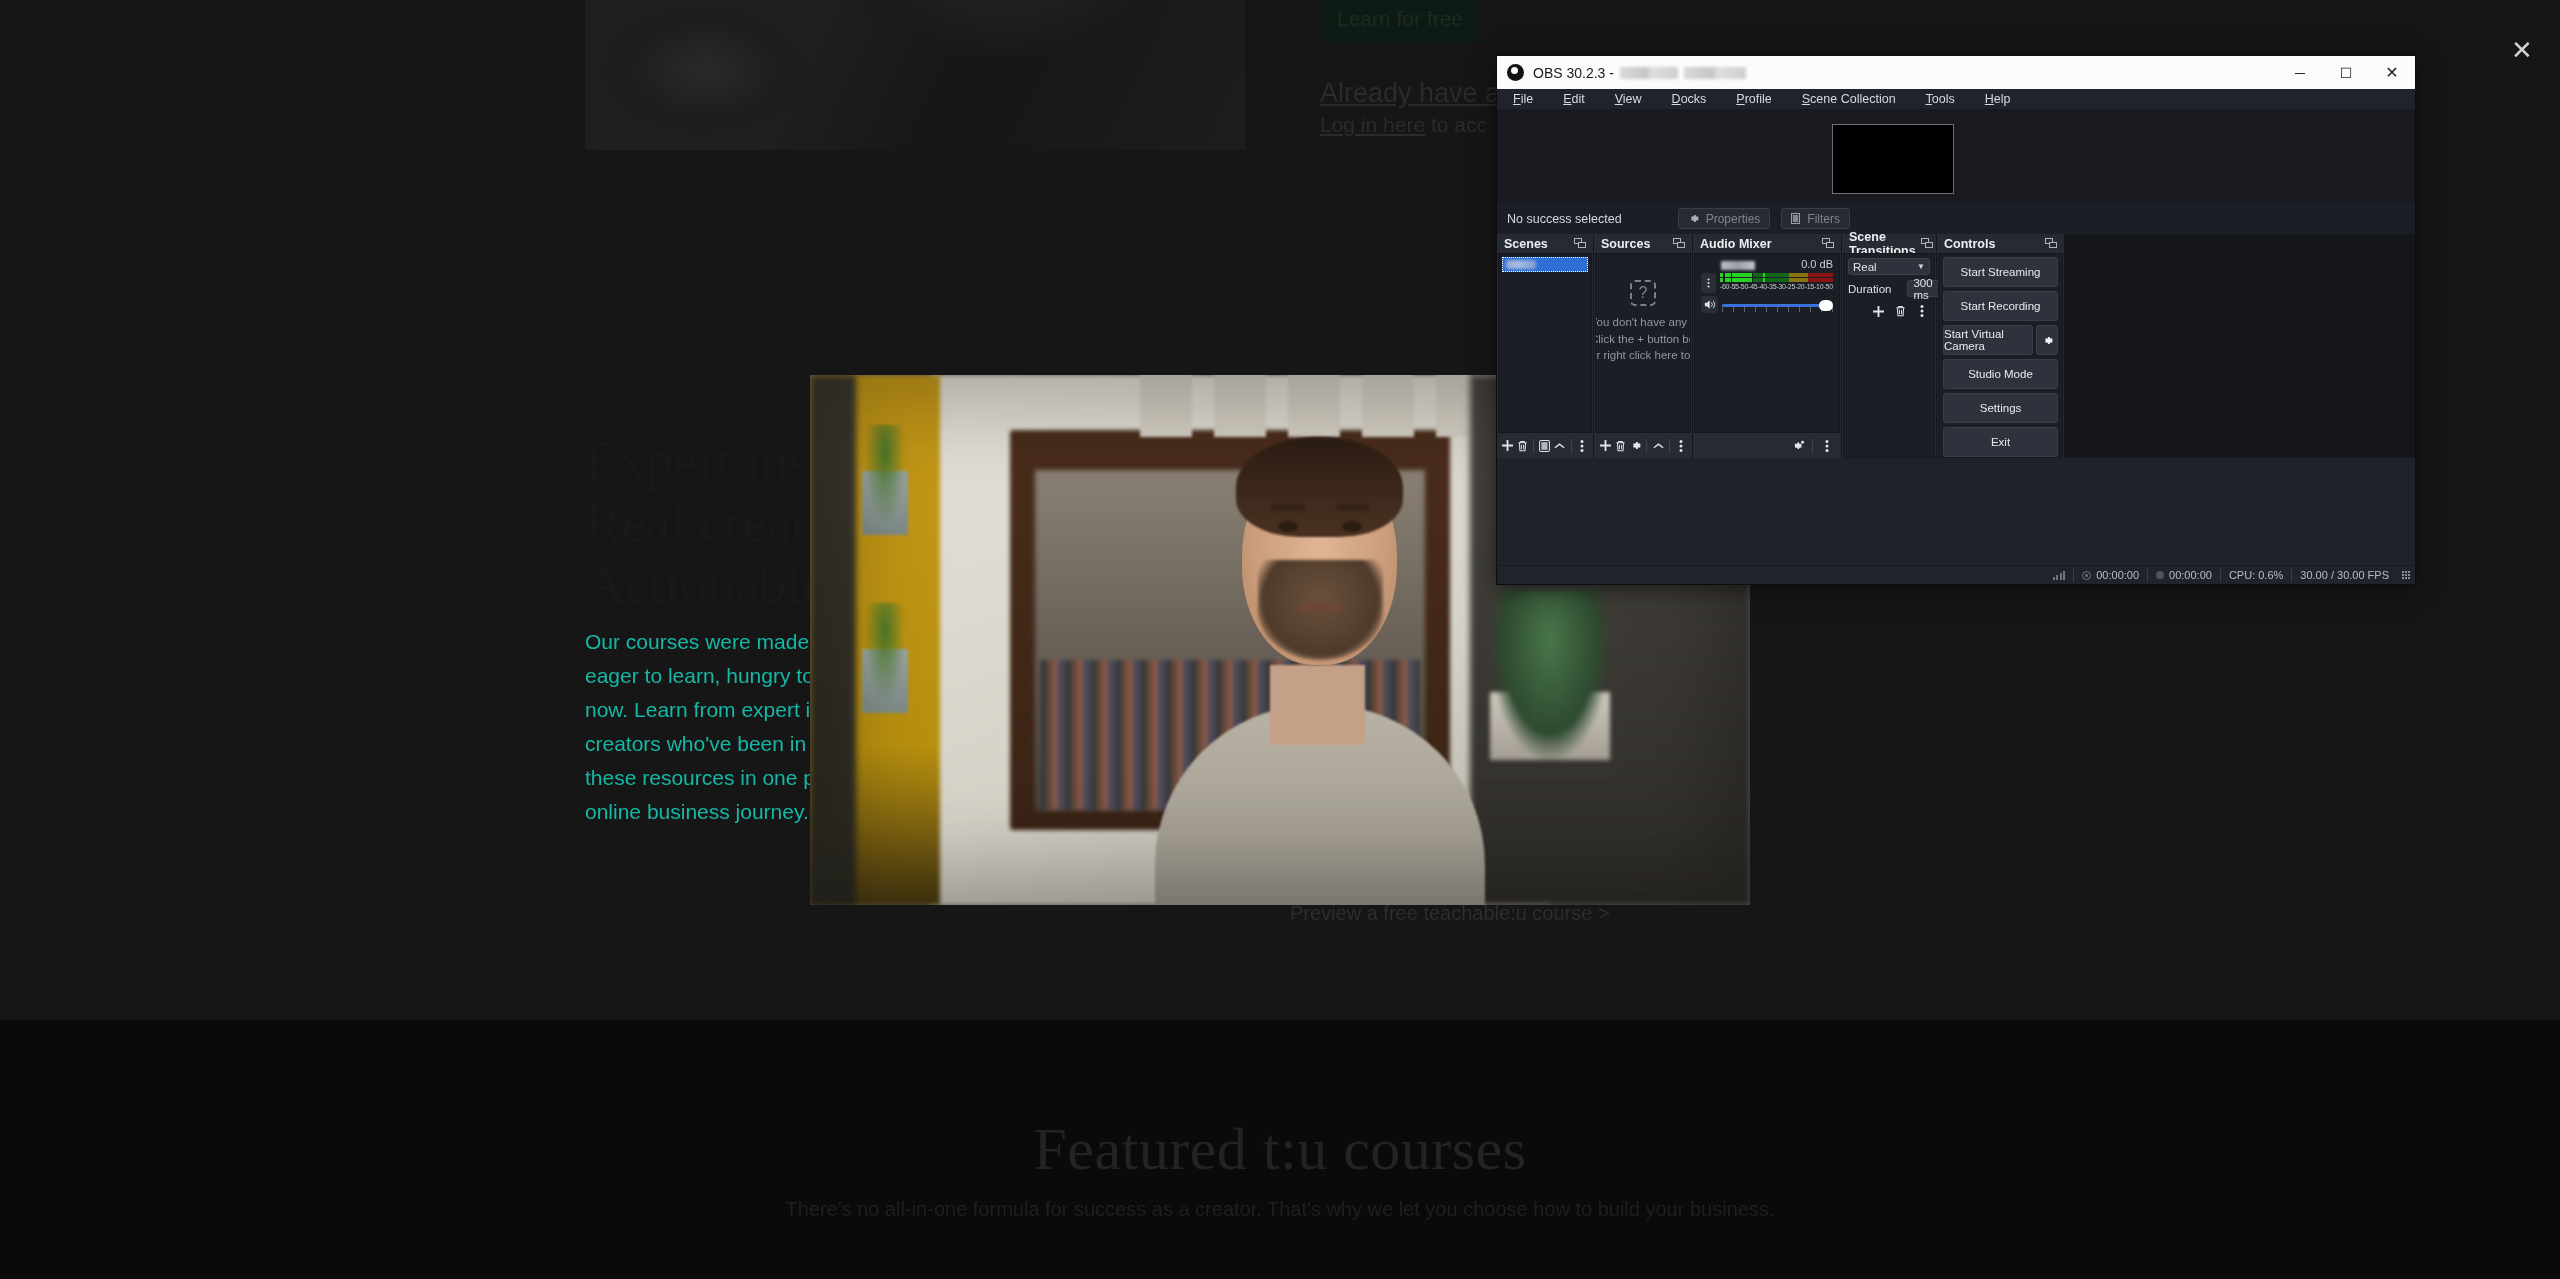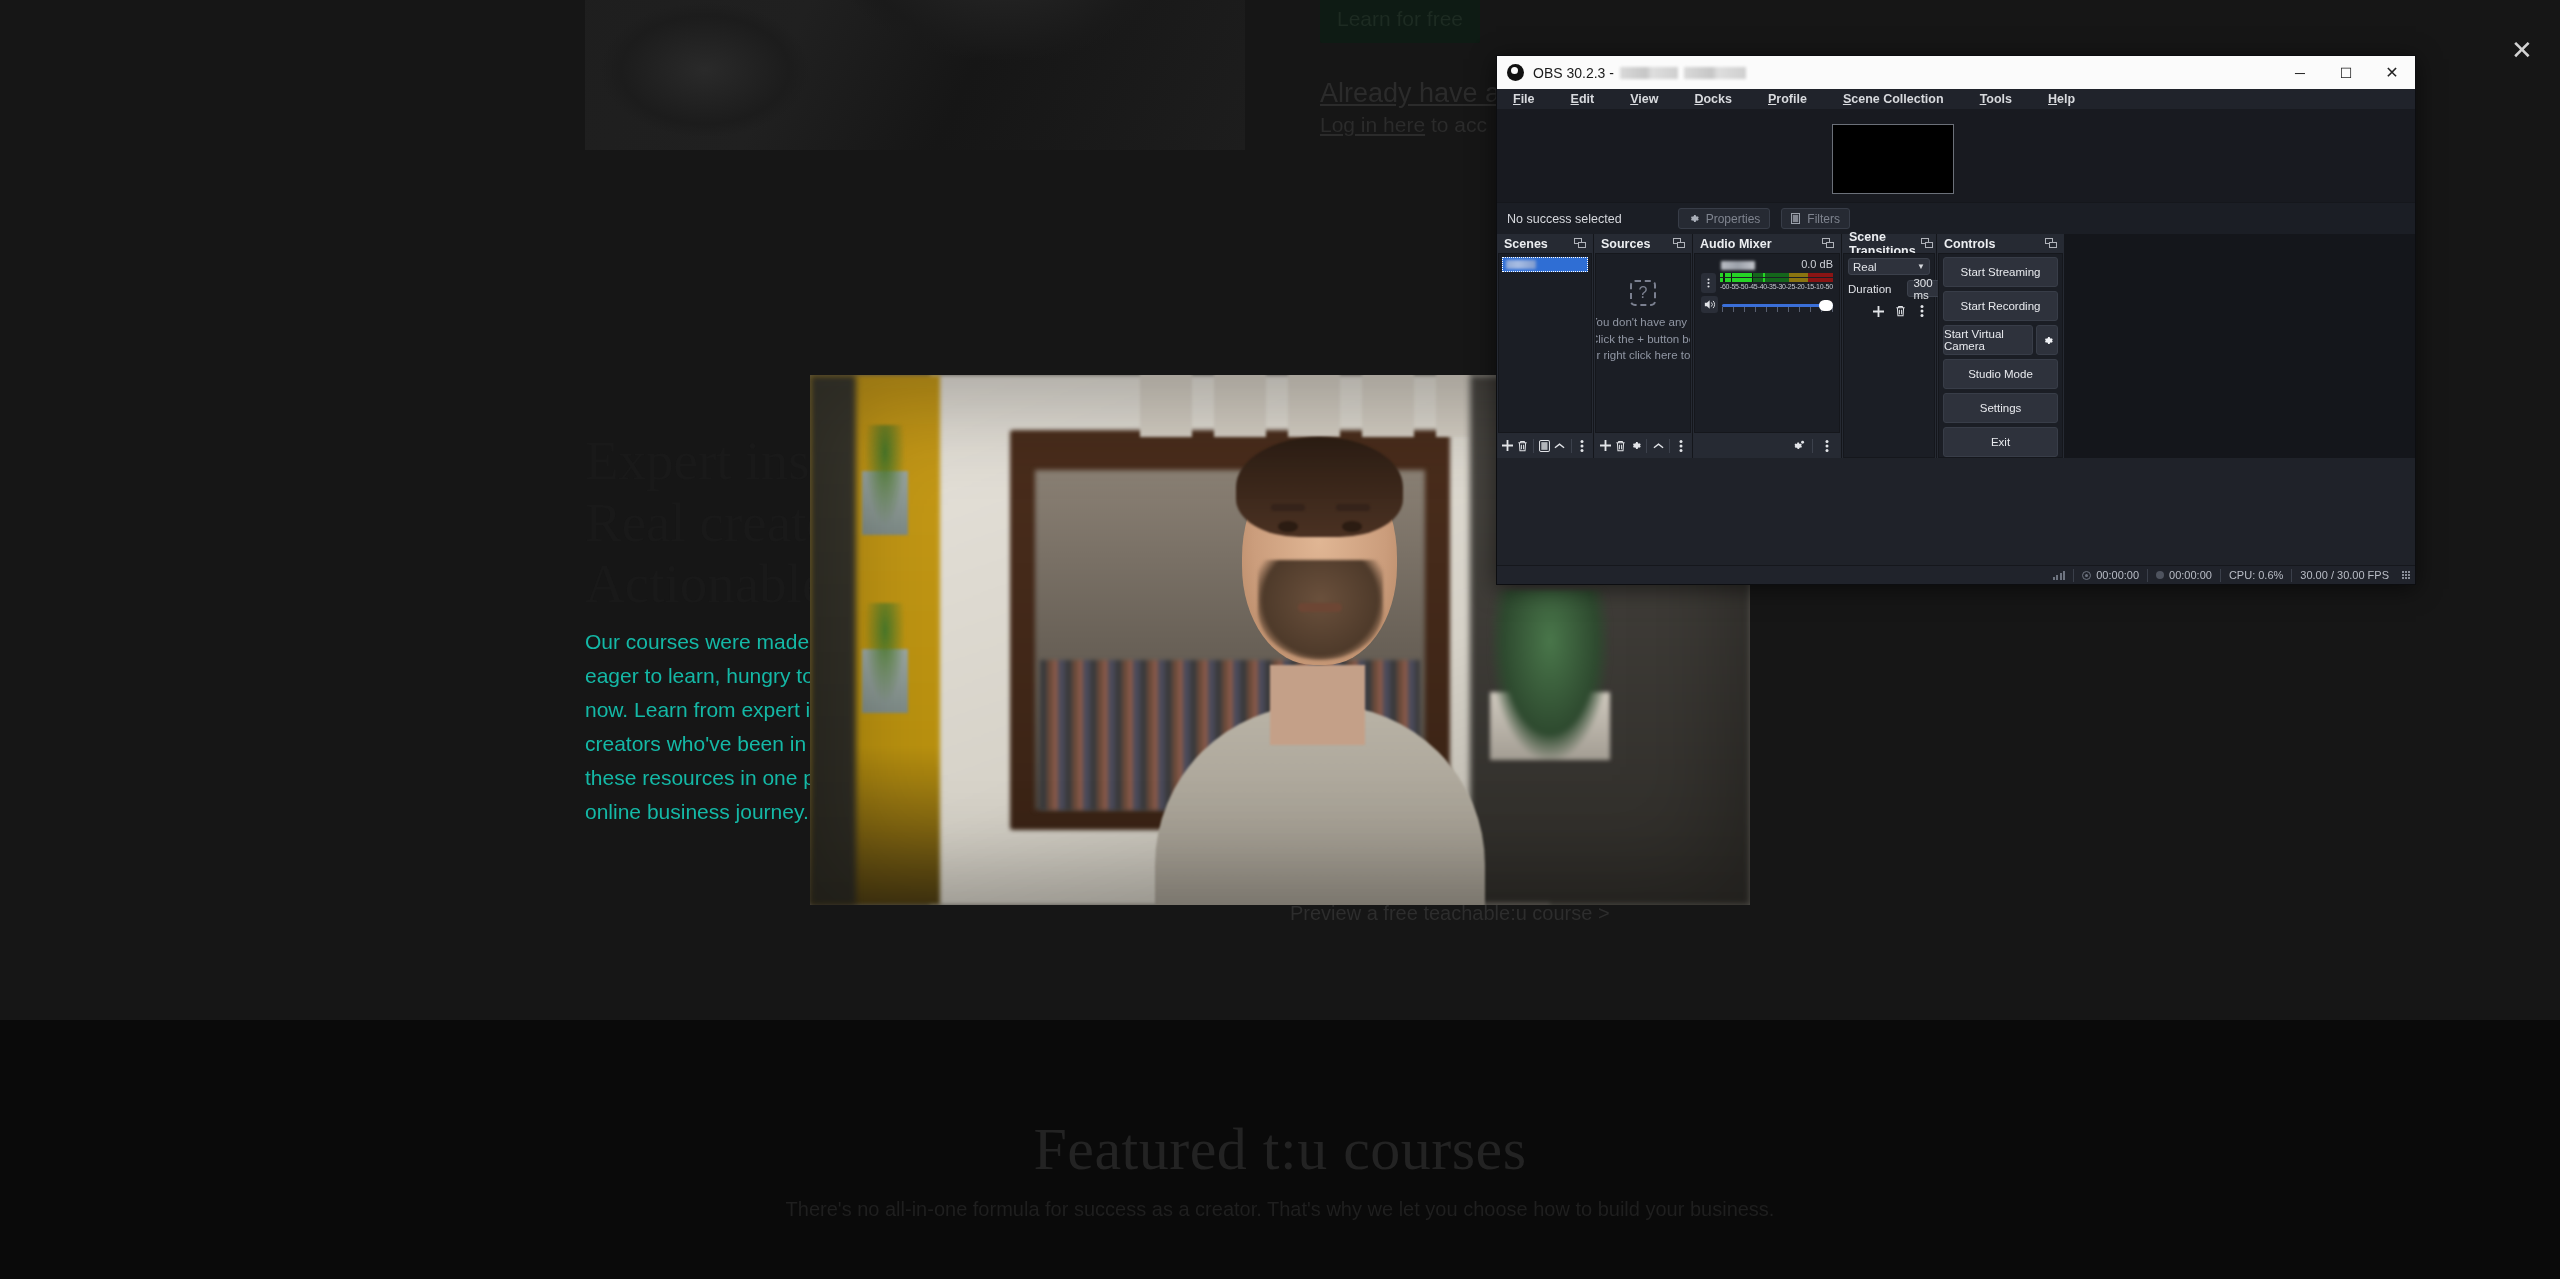--- a/index.html
+++ b/index.html
@@ -119,21 +119,21 @@
   .obs-logo::after{ content:""; position:absolute; left:4px; top:3px; width:7px; height:7px;
      border-radius:50%; background:#fbfbfb; }
   .obs-title-text { white-space:nowrap; }
   .obs-title-redact { display:inline-block; vertical-align:middle; height:12px; margin-left:6px;
      background:linear-gradient(90deg,#d9d9d9,#c6c6c6 45%,#dedede 55%,#cfcfcf); border-radius:1px; filter:blur(1.4px);}
   .obs-win-btns { margin-left:auto; display:flex; height:33px; }
   .obs-win-btn { width:46px; height:33px; display:flex; align-items:center; justify-content:center;
      color:#222; font-size:14px; }
   .obs-win-btn.close { font-size:16px; }
 
-  .obs-menubar { height:20px; background:#20232b; display:flex; align-items:center; padding-left:7px; gap:18px;font-weight:bold; }
+  .obs-menubar { height:20px; background:#20232b; display:flex; align-items:center; padding-left:7px; gap:12px; }
   .obs-menu-item { padding:2px 9px; font-size:12.5px; color:#d8dade; }
   .obs-menu-item u { text-decoration:underline; }
 
   .obs-preview { height:93px; background:#181a20; position:relative; }
   .obs-canvas { position:absolute; left:335px; top:15px; width:122px; height:70px;
      background:#000; border:1px solid #6b7079; }
 
   .obs-srcbar { height:32px; background:#1b1e25; display:flex; align-items:center; padding:0 10px; gap:11px;
      border-top:1px solid #15171c; }
   .obs-srcbar-label { font-size:12.5px; color:#d6d8dd; margin-right:45px; }

